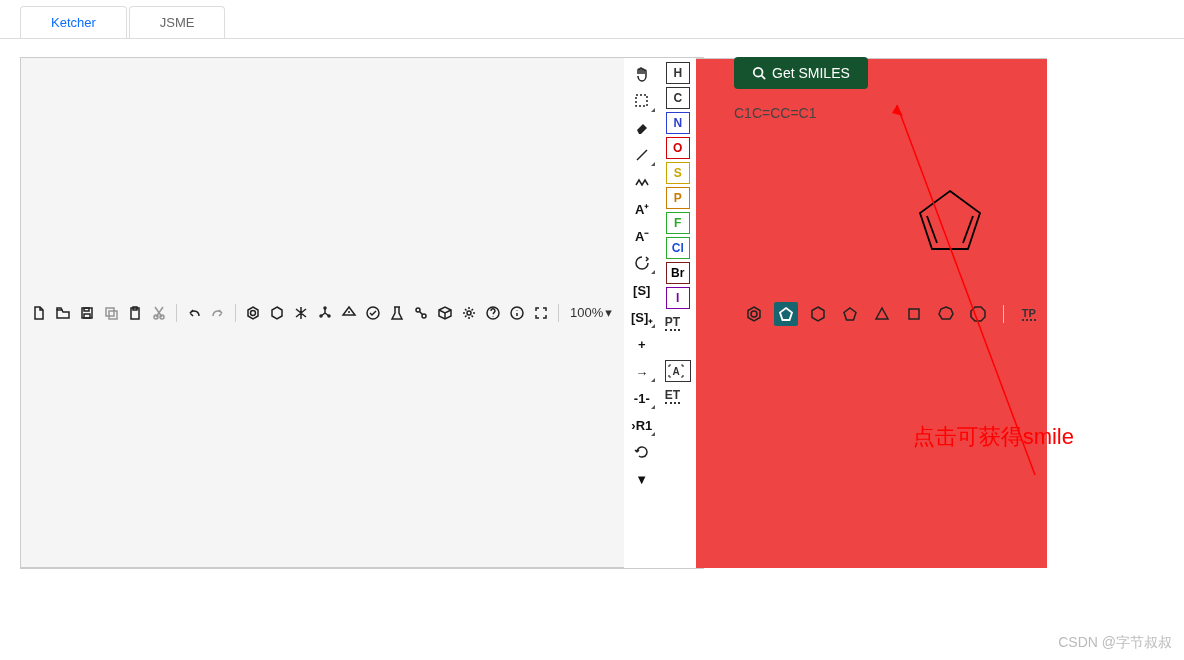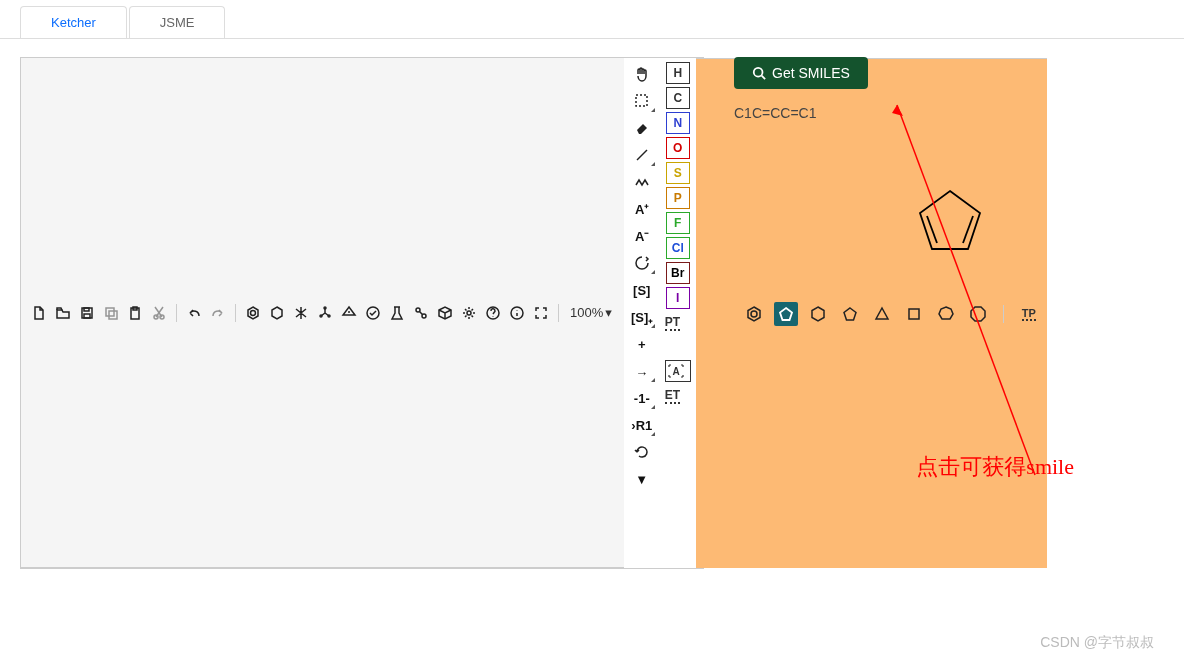--- a/index.html
+++ b/index.html
@@ -15,29 +15,29 @@
     .tool-sep { width: 1px; height: 18px; background: #ccc; margin: 0 5px; }
     .zoom { font-size: 13px; color: #333; padding: 0 6px; display: flex; align-items: center; }
     .editor-body { display: flex; flex: 1; min-height: 510px; position: relative; }
     .left-tools { display: flex; flex-direction: column; padding: 4px 3px; width: 36px; align-items: center; gap: 3px; }
     .lt { width: 28px; height: 24px; display: flex; align-items: center; justify-content: center; cursor: pointer; font-size: 13px; font-weight: bold; color: #111; position: relative; }
     .lt .tri { position: absolute; right: 1px; bottom: 1px; width: 0; height: 0; border-left: 4px solid transparent; border-bottom: 4px solid #555; }
     .canvas { flex: 1; position: relative; background: #fff; }
     .right-tools { display: flex; flex-direction: column; padding: 4px 3px; width: 36px; align-items: center; gap: 3px; }
     .atom-btn { width: 24px; height: 22px; border: 1.5px solid; display: flex; align-items: center; justify-content: center; font-size: 12px; font-weight: bold; cursor: pointer; background: #fff; }
     .rt { width: 26px; height: 22px; display: flex; align-items: center; justify-content: flex-start; font-size: 12px; font-weight: bold; cursor: pointer; }
-    .bottom-toolbar { display: flex; align-items: center; padding: 4px 6px; border-top: 1px solid #ccc; background: #fdba74; gap: 8px; }
+    .bottom-toolbar { display: flex; align-items: center; padding: 4px 6px; border-top: 1px solid #ccc; background: #ef4444; gap: 8px; }
     .bt { width: 24px; height: 24px; display: flex; align-items: center; justify-content: center; cursor: pointer; }
     .bt.active { background: #17666f; border-radius: 2px; }
     .bt.active svg { stroke: #fff; }
     .side { flex: 1; }
     .get-btn { background: #14532d; color: #fff; border: none; padding: 8px 18px; border-radius: 4px; font-size: 14px; cursor: pointer; display: inline-flex; align-items: center; gap: 6px; }
     .smiles-out { margin-top: 16px; color: #444; font-size: 14px; }
-    .annotation { position: absolute; right: 110px; top: 452px; color: #ff0000; font-size: 22px; font-family: Liberation Serif, serif; }
-    .watermark { position: absolute; right: 30px; bottom: 8px; color: #bbb; font-size: 14px; }
+    .annotation { position: absolute; right: 110px; top: 422px; color: #ff0000; font-size: 22px; font-family: Liberation Sans, sans-serif; }
+    .watermark { position: absolute; right: 12px; bottom: 8px; color: #bbb; font-size: 14px; }
     .arrow-overlay { position: absolute; left: 0; top: 0; pointer-events: none; }
   </style>
 </head>
 <body>
 
 <div class="page">
   <div class="tabs">
     <div class="tab active">Ketcher</div>
     <div class="tab">JSME</div>
   </div>

